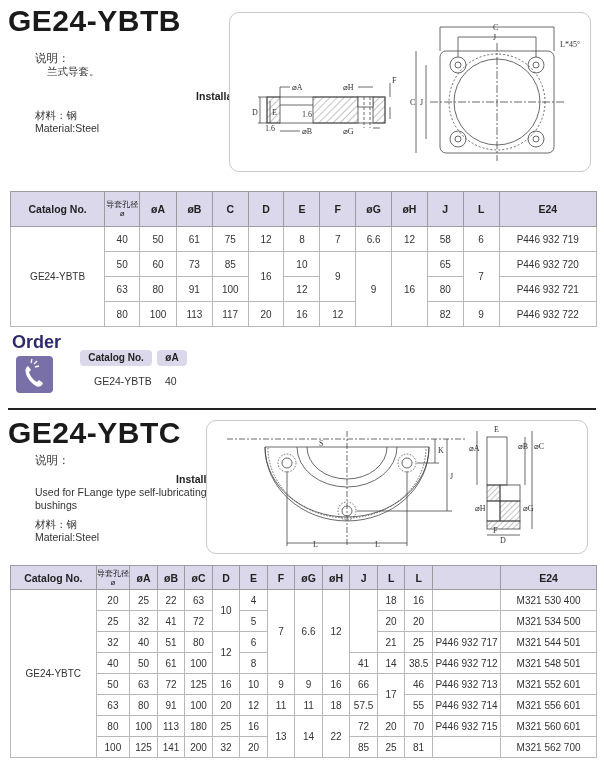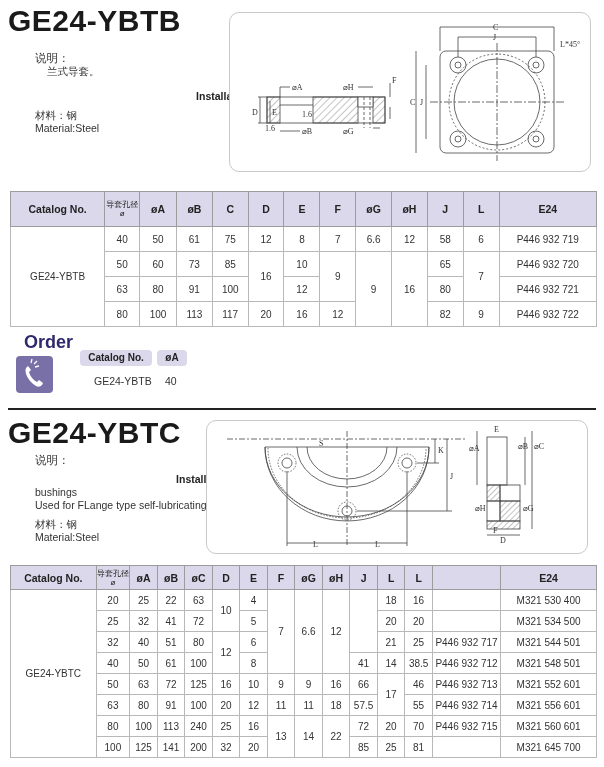--- a/index.html
+++ b/index.html
@@ -7,21 +7,21 @@
   .abs { position: absolute; }
   .title { font-family: "Liberation Sans", sans-serif; font-weight: bold; font-size: 30px; color: #1a1a1a; letter-spacing: 0.5px; }
   .desc { font-size: 10.5px; line-height: 13px; color: #333; margin-left: 27px; }
   .desc .head { font-size: 11.5px; }
   .desc .bold { font-weight: bold; color: #222; text-align: right; }
   .drawing-box { border: 1px solid #c9c9c9; border-radius: 10px; background: #fff; }
   table.spec { border-collapse: collapse; font-size: 10px; color: #333; position: absolute; }
   table.spec th { background: #dcd8ec; font-weight: bold; color: #222; border: 1px solid #9c9c9c; text-align: center; font-size: 10.5px; }
   table.spec td { border: 1px solid #b8b8b8; text-align: center; vertical-align: middle; }
   table.spec th.small { font-size: 8px; font-weight: normal; line-height: 9px; }
-  .order-title { font-weight: bold; font-size: 18px; color: #2f2a6c; margin-left: 12px; }
+  .order-title { font-weight: bold; font-size: 18px; color: #2f2a6c; }
   .order-icon { width: 37px; height: 37px; background: #7a70a8; border-radius: 4px; }
   .pill { background: #dcd8ec; border-radius: 4px; font-weight: bold; font-size: 10px; color: #222; text-align: center; line-height: 16px; height: 16px; }
   .divider { height: 2px; background: #222; }
 </style>
 </head>
 <body>
 
 <div class="abs title" style="left:8px; top:4px;">GE24-YBTB</div>
 
 <div class="abs desc" style="left:8px; top:52px; width:220px;">
@@ -195,22 +195,22 @@
 <div class="abs" style="left:165px; top:375px; font-size:10.5px;">40</div>
 
 <div class="abs divider" style="left:8px; top:408px; width:588px;"></div>
 
 <div class="abs title" style="left:8px; top:416px;">GE24-YBTC</div>
 
 <div class="abs desc" style="left:8px; top:454px; width:200px;">
   <div class="head">说明：</div>
   <div style="height:6px;"></div>
   <div class="bold">Installation:</div>
+  <div>Used for FLange type self-lubricating</div>
   <div>bushings</div>
-  <div>Used for FLange type self-lubricating</div>
   <div style="height:6px;"></div>
   <div>材料：钢</div>
   <div>Material:Steel</div>
 </div>
 
 <div class="abs drawing-box" style="left:206px; top:420px; width:382px; height:134px;">
   <svg width="382" height="134" viewBox="0 0 382 134" style="font-family:'Liberation Serif',serif; font-size:8px;" fill="none" stroke="#444" stroke-width="0.8">
     <defs>
       <pattern id="hatch2" patternUnits="userSpaceOnUse" width="4" height="4" patternTransform="rotate(45)">
         <line x1="0" y1="0" x2="0" y2="4" stroke="#555" stroke-width="0.7"></line>
@@ -371,21 +371,21 @@
       <td>18</td>
       <td>57.5</td>
       <td>55</td>
       <td>P446 932 714</td>
       <td>M321 556 601</td>
     </tr>
     <tr style="height:21px;">
       <td>80</td>
       <td>100</td>
       <td>113</td>
-      <td>240</td>
+      <td>180</td>
       <td>25</td>
       <td>16</td>
       <td rowspan="2">13</td>
       <td rowspan="2">14</td>
       <td rowspan="2">22</td>
       <td>72</td>
       <td>20</td>
       <td>70</td>
       <td>P446 932 715</td>
       <td>M321 560 601</td>
@@ -394,16 +394,16 @@
       <td>100</td>
       <td>125</td>
       <td>141</td>
       <td>200</td>
       <td>32</td>
       <td>20</td>
       <td>85</td>
       <td>25</td>
       <td>81</td>
       <td></td>
-      <td>M321 645 700</td>
+      <td>M321 562 700</td>
     </tr>
   </tbody>
 </table>
 
 </body></html>

